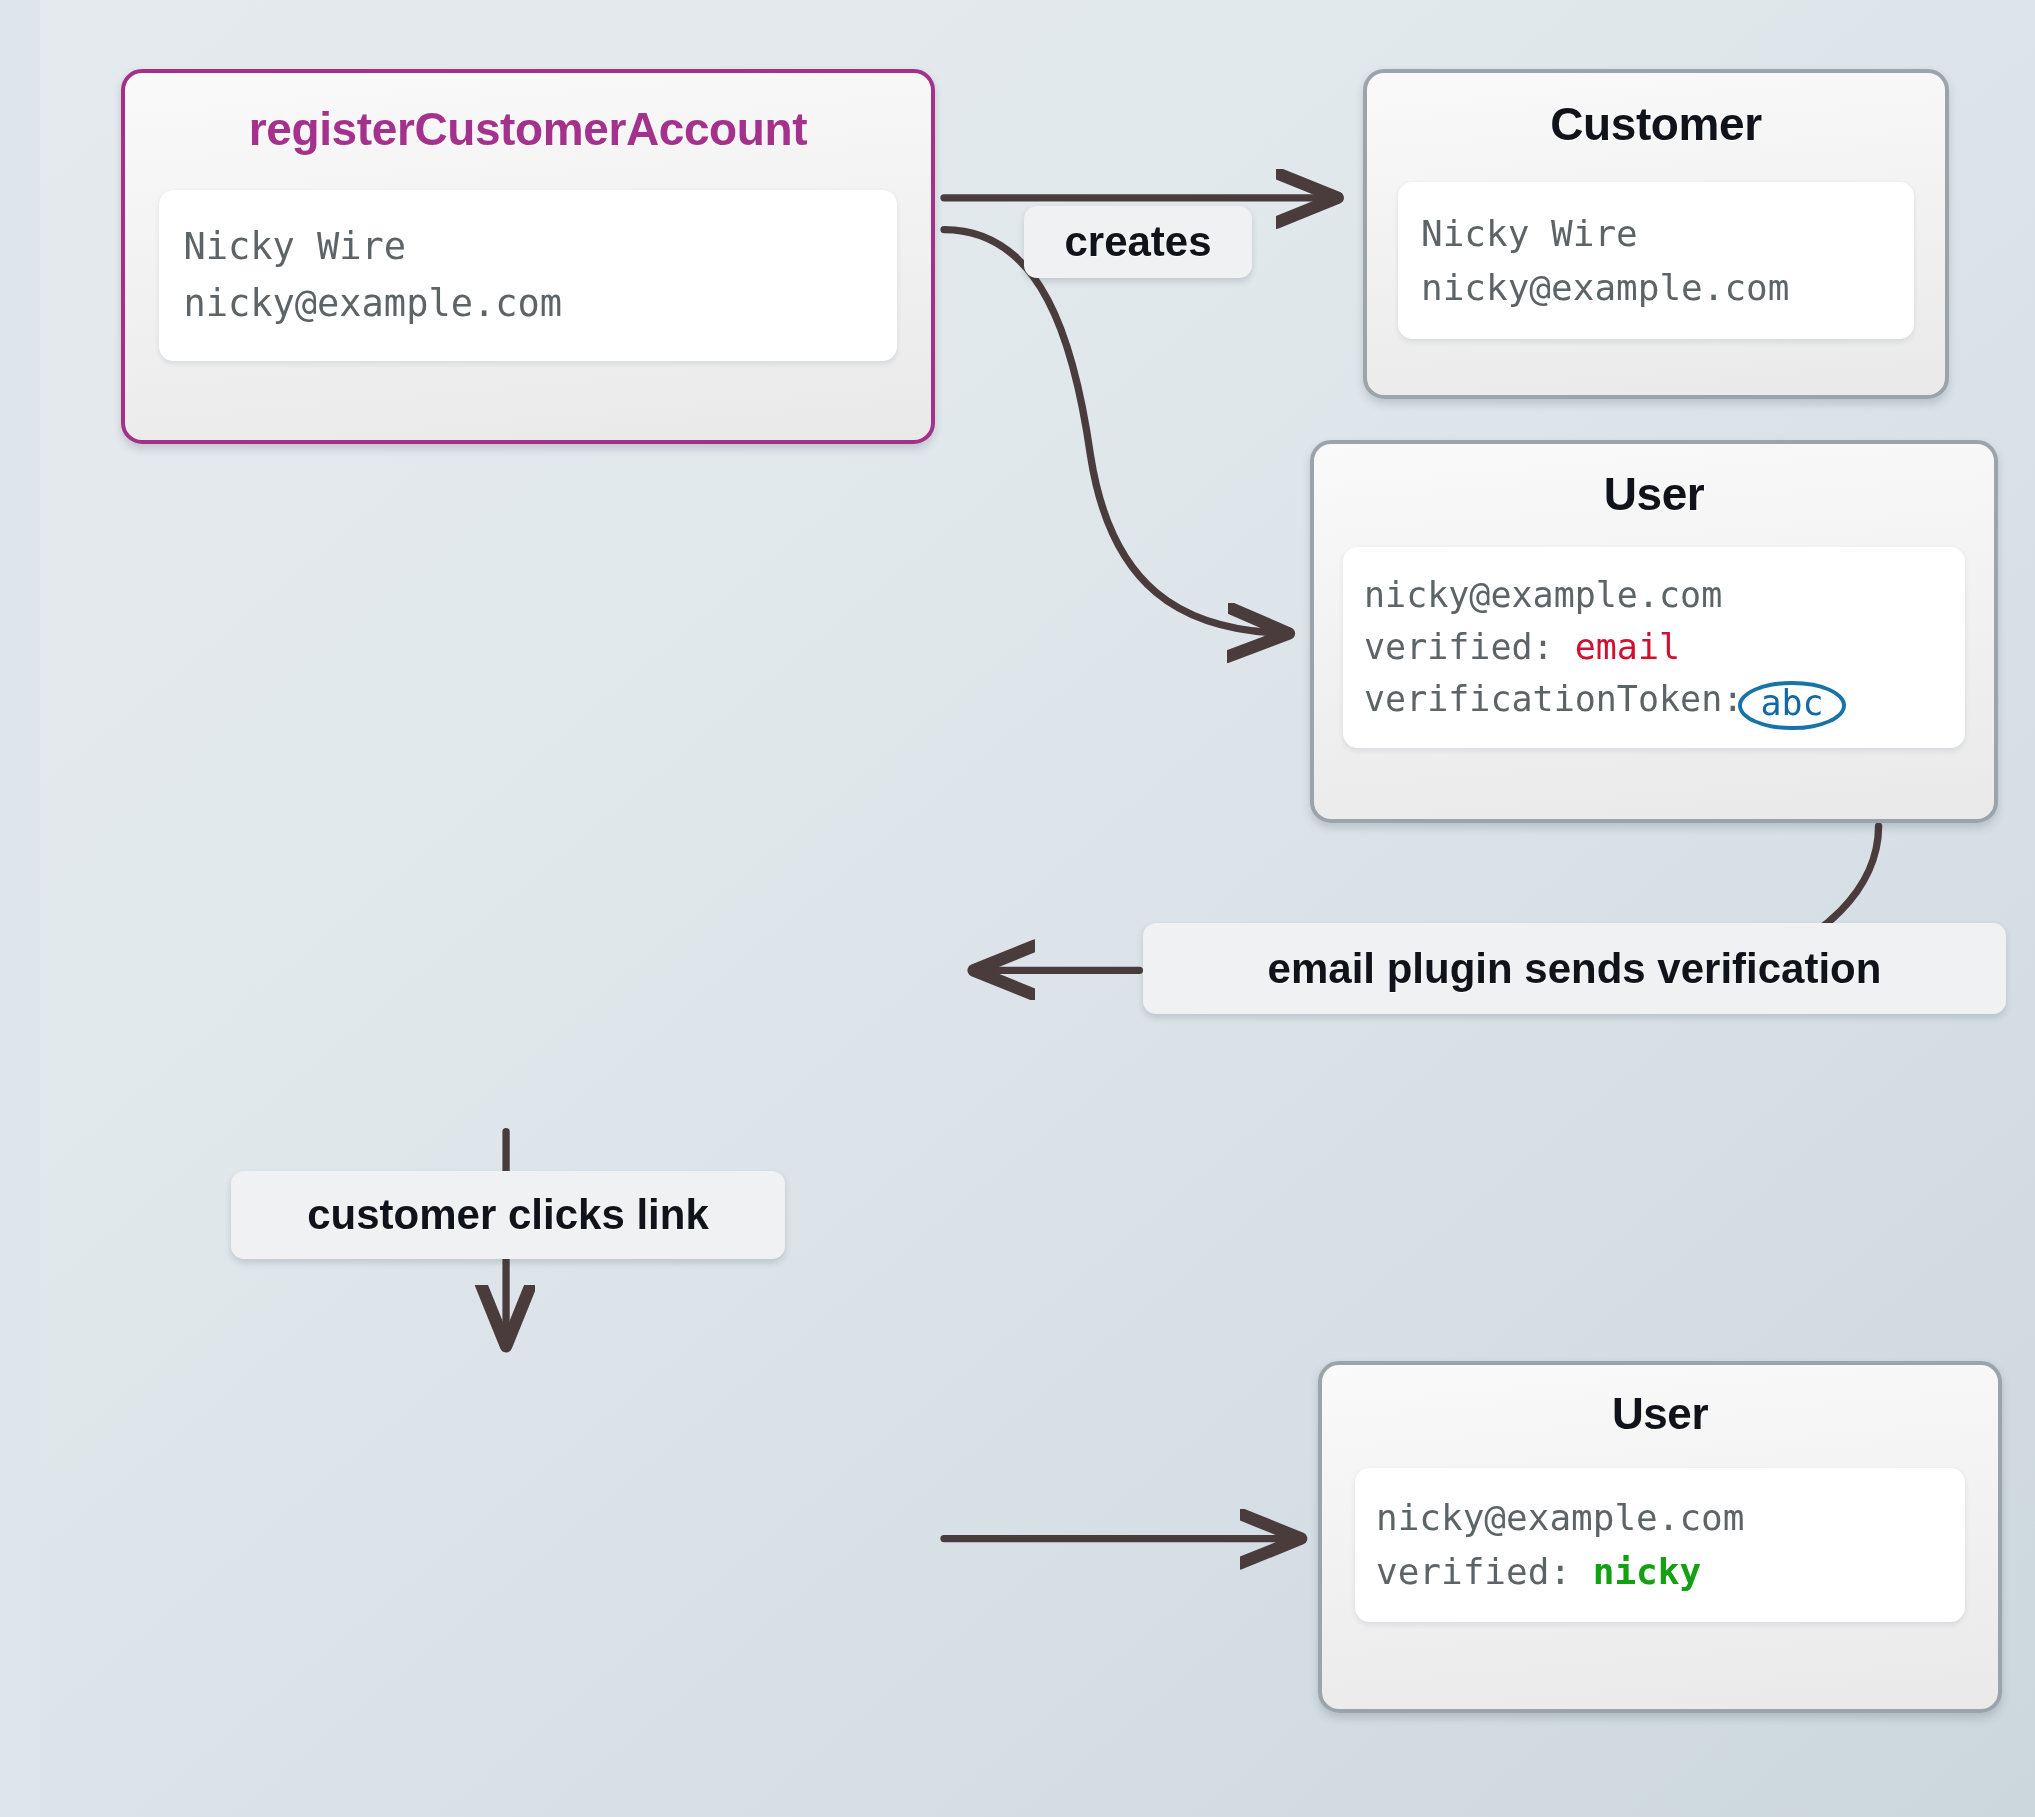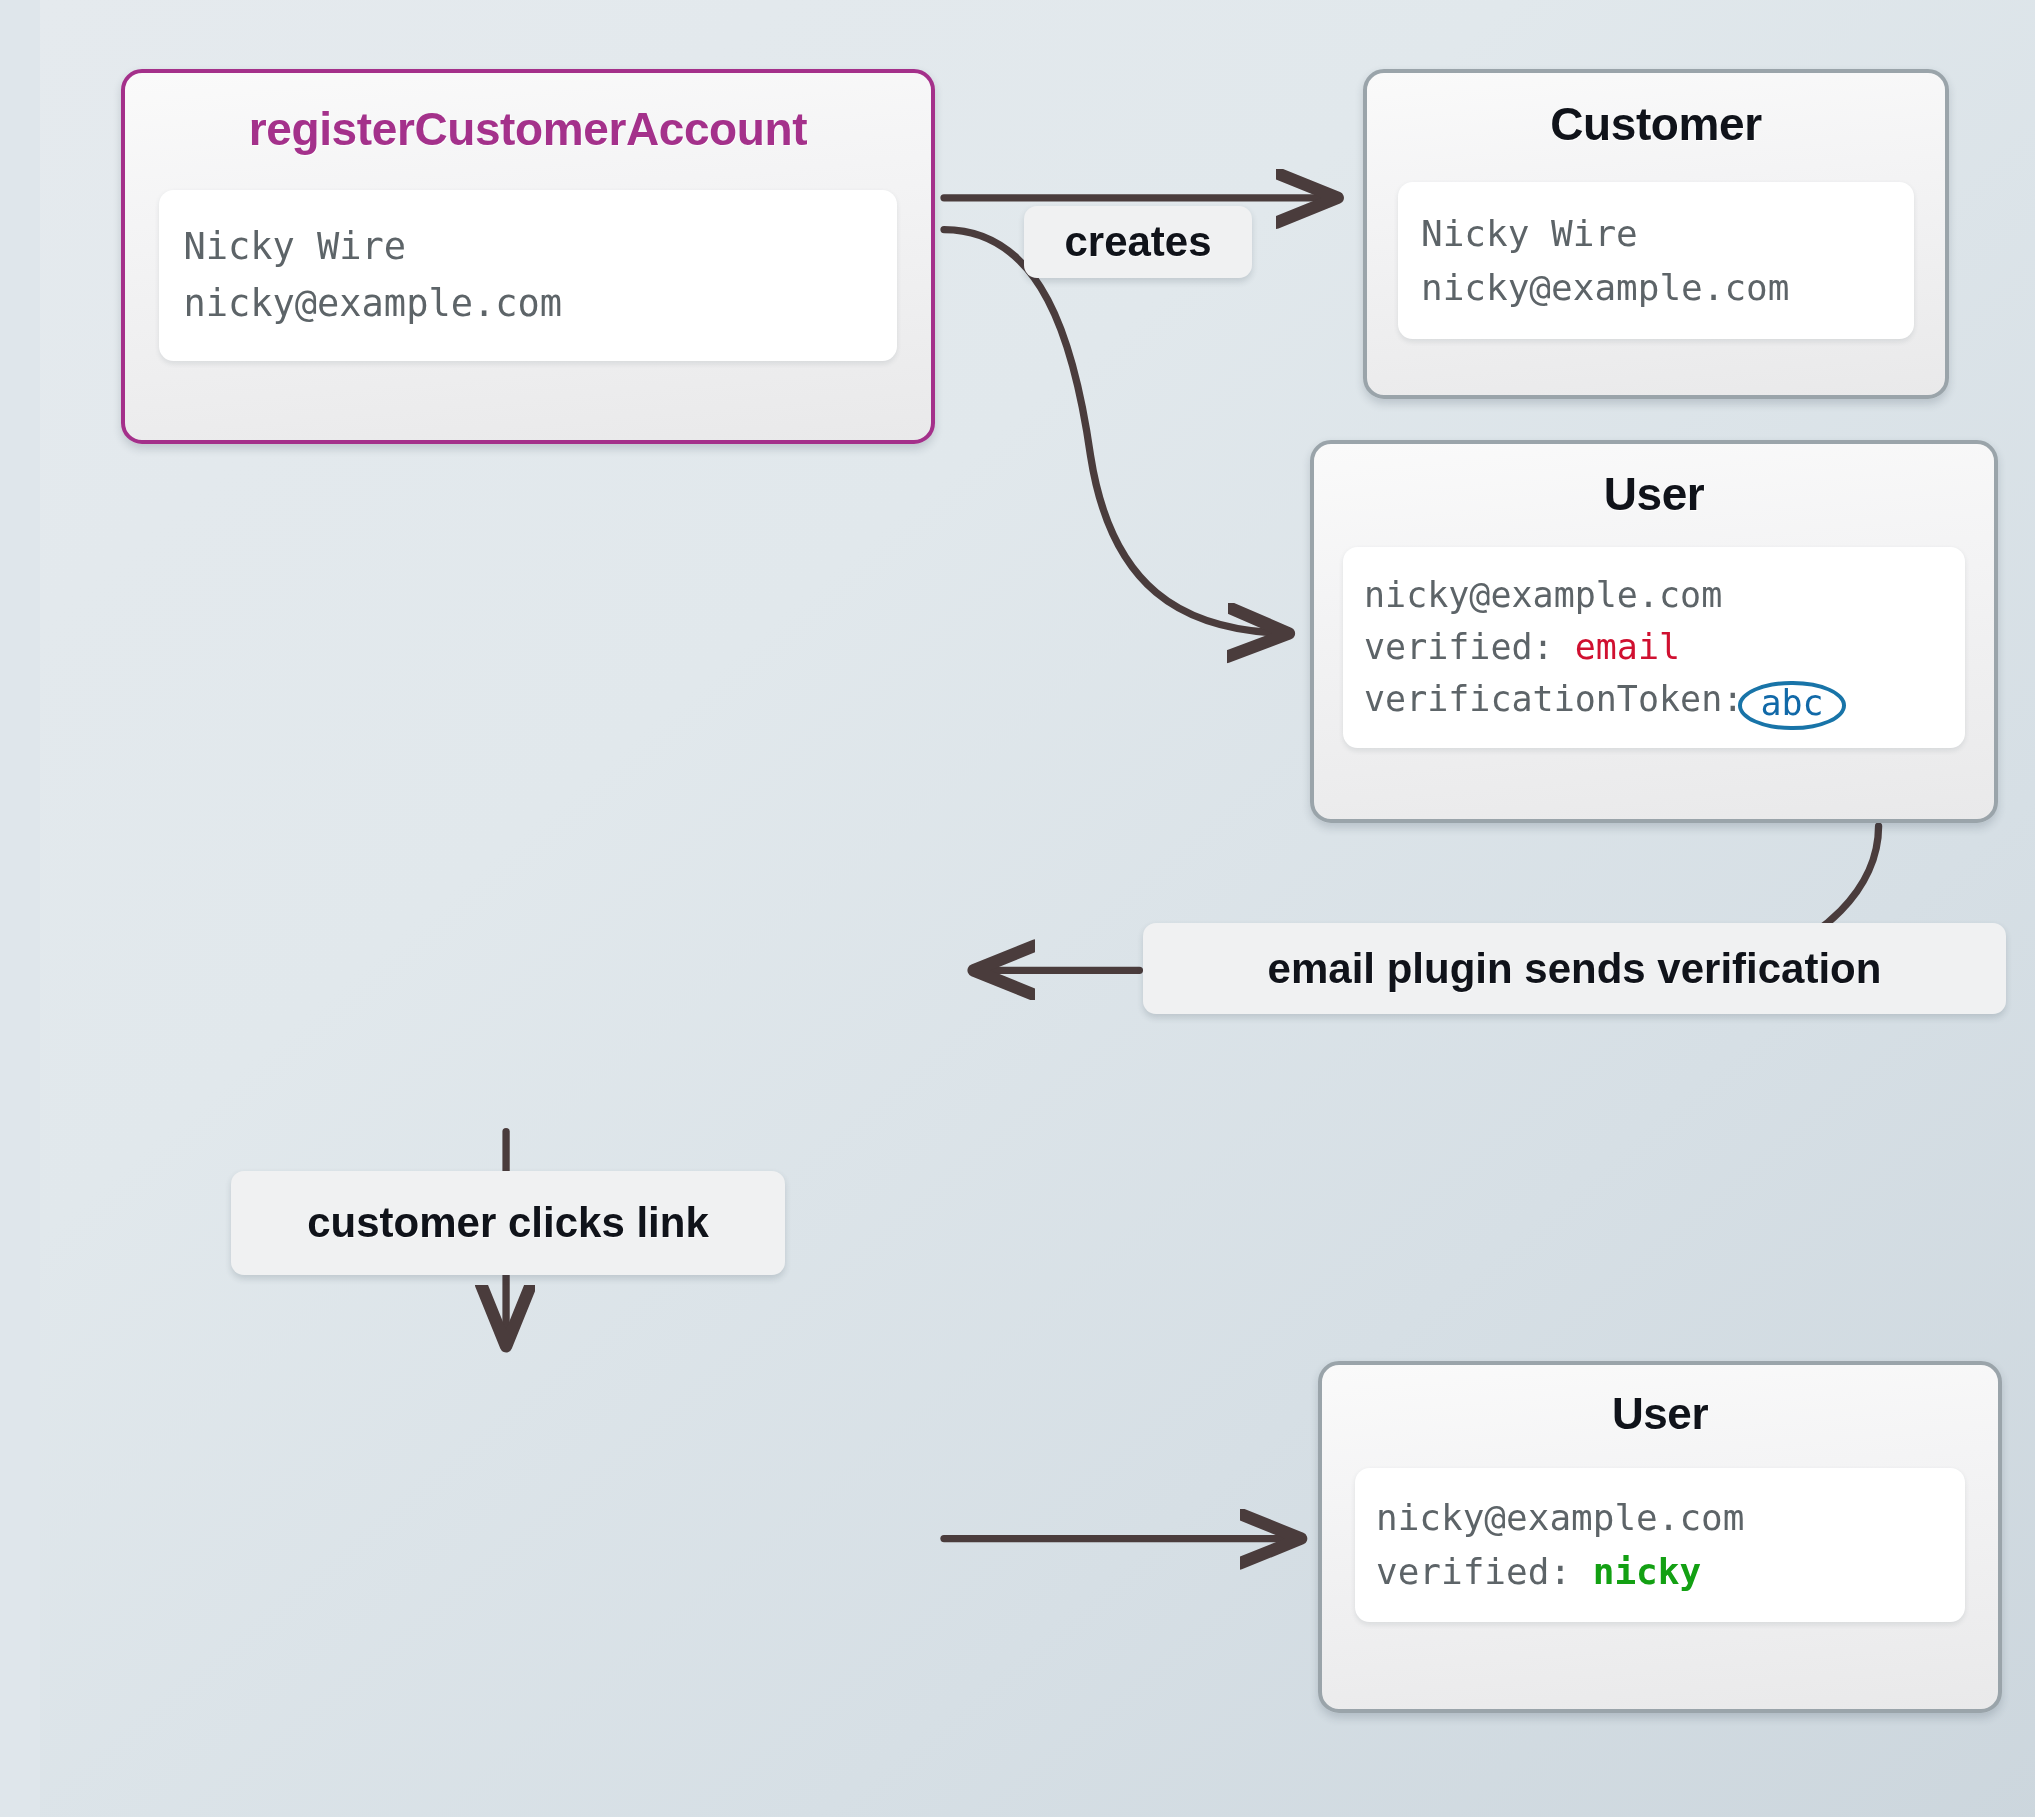--- a/index.html
+++ b/index.html
@@ -157,16 +157,16 @@
     <div class="panel" style="margin:29px 33px 0 33px; padding:23px 21px; font-size:36px; line-height:1.5;">
       <div class="line">nicky@example.com</div>
       <div class="line"><span>verified: </span><span class="val-true">nicky</span></div>
     </div>
   </div>
 
   <div class="edge-label" style="left:984px; top:206px; width:228px; height:72px; font-size:42px;">creates</div>
 
   <div class="edge-label" style="left:1103px; top:923px; width:863px; height:91px; font-size:42px;">email plugin sends verification</div>
 
-  <div class="edge-label" style="left:191px; top:1171px; width:554px; height:104px; font-size:42px;">customer clicks link</div>
+  <div class="edge-label" style="left:191px; top:1171px; width:554px; height:88px; font-size:42px;">customer clicks link</div>
 
 </div>
 
 
 </body></html>

